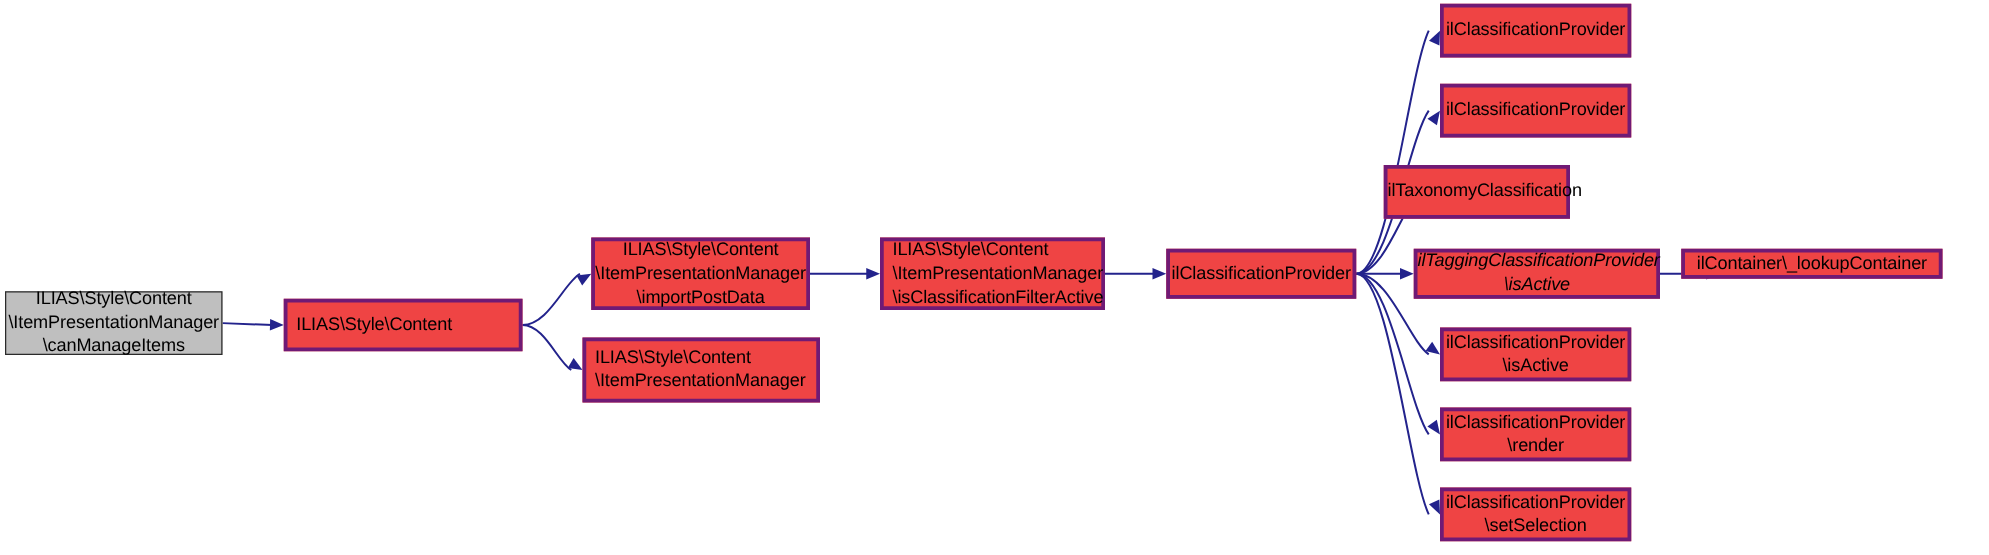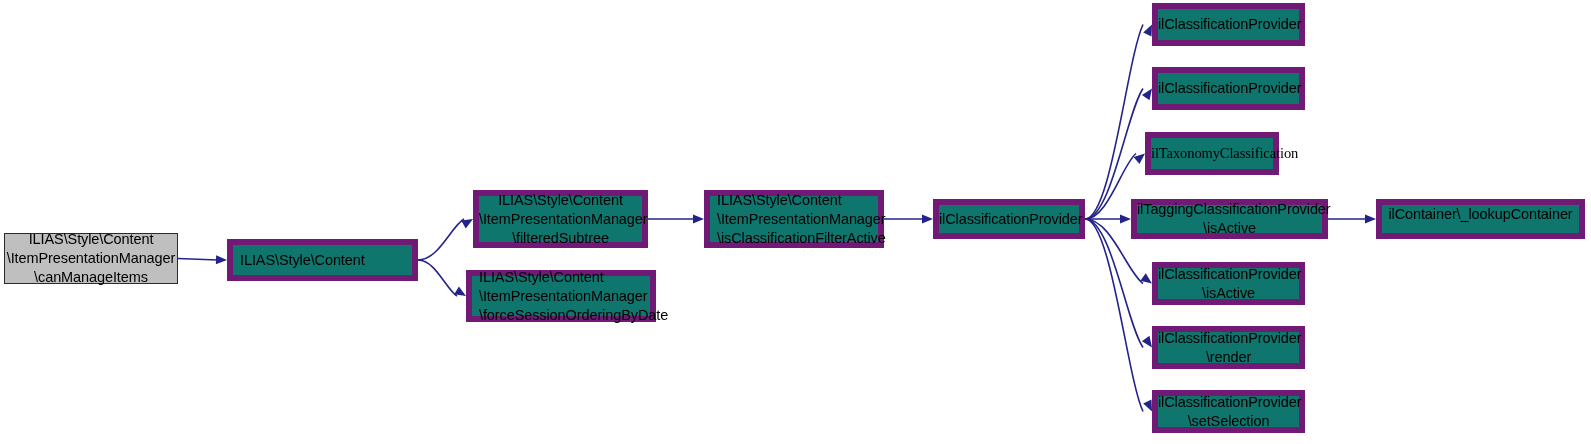--- a/index.html
+++ b/index.html
@@ -19,22 +19,22 @@
     position: absolute;
     left: 0;
     top: 0;
     width: 1591px;
     height: 444px;
     pointer-events: none;
   }
   .node {
     position: absolute;
     box-sizing: border-box;
-    border: 6px solid #701a75;
-    background: #0f766e;
+    border: 3px solid #701a75;
+    background: #ef4444;
     color: #000000;
     font-size: 14.5px;
     line-height: 19px;
     text-align: center;
     display: flex;
     flex-direction: column;
     align-items: center;
     justify-content: center;
     white-space: pre;
     letter-spacing: -0.1px;
@@ -81,25 +81,25 @@
       <polygon points="1152,283.5 1140.3763174571363,280.844815610409 1145.726759954608,273.36064798259315" fill="#23238c"></polygon>
       <path d="M 1085 219 C 1111.1 219, 1126.76 324.37, 1143 347.5" fill="none" stroke="#23238c" stroke-width="1.6"></path>
       <polygon points="1152,347.5 1141.9144046324398,341.1406945283431 1149.4438370303494,335.854141041873" fill="#23238c"></polygon>
       <path d="M 1085 219 C 1111.1 219, 1126.76 376.85, 1143 411.5" fill="none" stroke="#23238c" stroke-width="1.6"></path>
       <polygon points="1152,411.5 1143.1665307426492,403.49189030548155 1151.4969550536816,399.5875298203108" fill="#23238c"></polygon>
       <path d="M 1328 219 L 1367 219" fill="none" stroke="#23238c" stroke-width="1.6"></path>
       <polygon points="1376,219 1365,223.6 1365,214.4" fill="#23238c"></polygon>
     </svg>
 <div class="node highlight" style="left: 4px; top: 233px; width: 174px; height: 51px;"><span class="line">ILIAS\Style\Content</span><span class="line">\ItemPresentationManager</span><span class="line">\canManageItems</span></div>
     <div class="node left-align" style="left: 227px; top: 239px; width: 191px; height: 42px;"><span class="line">ILIAS\Style\Content</span></div>
-    <div class="node" style="left: 473px; top: 190px; width: 175px; height: 58px;"><span class="line">ILIAS\Style\Content</span><span class="line">\ItemPresentationManager</span><span class="line">\filteredSubtree</span></div>
-    <div class="node left-align" style="left: 466px; top: 270px; width: 190px; height: 52px;"><span class="line">ILIAS\Style\Content</span><span class="line">\ItemPresentationManager</span><span class="line">\forceSessionOrderingByDate</span></div>
+    <div class="node" style="left: 473px; top: 190px; width: 175px; height: 58px;"><span class="line">ILIAS\Style\Content</span><span class="line">\ItemPresentationManager</span><span class="line">\importPostData</span></div>
+    <div class="node left-align" style="left: 466px; top: 270px; width: 190px; height: 52px;"><span class="line">ILIAS\Style\Content</span><span class="line">\ItemPresentationManager</span></div>
     <div class="node left-align" style="left: 704px; top: 190px; width: 180px; height: 58px;"><span class="line">ILIAS\Style\Content</span><span class="line">\ItemPresentationManager</span><span class="line">\isClassificationFilterActive</span></div>
     <div class="node" style="left: 933px; top: 199px; width: 152px; height: 40px;"><span class="line">ilClassificationProvider</span></div>
     <div class="node" style="left: 1152px; top: 3px; width: 153px; height: 43px;"><span class="line">ilClassificationProvider</span></div>
     <div class="node" style="left: 1152px; top: 67px; width: 153px; height: 43px;"><span class="line">ilClassificationProvider</span></div>
-    <div class="node" style="left: 1145px; top: 132px; width: 134px; height: 43px; font-family: Liberation Serif, serif;"><span class="line">ilTaxonomyClassification</span></div>
-    <div class="node" style="left: 1131px; top: 199px; width: 197px; height: 40px;"><span class="line">ilTaggingClassificationProvider</span><span class="line">\isActive</span></div>
+    <div class="node" style="left: 1107px; top: 132px; width: 149px; height: 43px;"><span class="line">ilTaxonomyClassification</span></div>
+    <div class="node" style="left: 1131px; top: 199px; width: 197px; height: 40px; font-style: italic;"><span class="line">ilTaggingClassificationProvider</span><span class="line">\isActive</span></div>
     <div class="node" style="left: 1152px; top: 262px; width: 153px; height: 43px;"><span class="line">ilClassificationProvider</span><span class="line">\isActive</span></div>
     <div class="node" style="left: 1152px; top: 326px; width: 153px; height: 43px;"><span class="line">ilClassificationProvider</span><span class="line">\render</span></div>
     <div class="node" style="left: 1152px; top: 390px; width: 153px; height: 43px;"><span class="line">ilClassificationProvider</span><span class="line">\setSelection</span></div>
-    <div class="node" style="left: 1376px; top: 199px; width: 209px; height: 40px; justify-content: space-between;"><span class="line">ilContainer\_lookupContainer</span></div>
+    <div class="node" style="left: 1345px; top: 199px; width: 209px; height: 24px; justify-content: space-between;"><span class="line">ilContainer\_lookupContainer</span></div>
   </div>
 
 </body></html>

